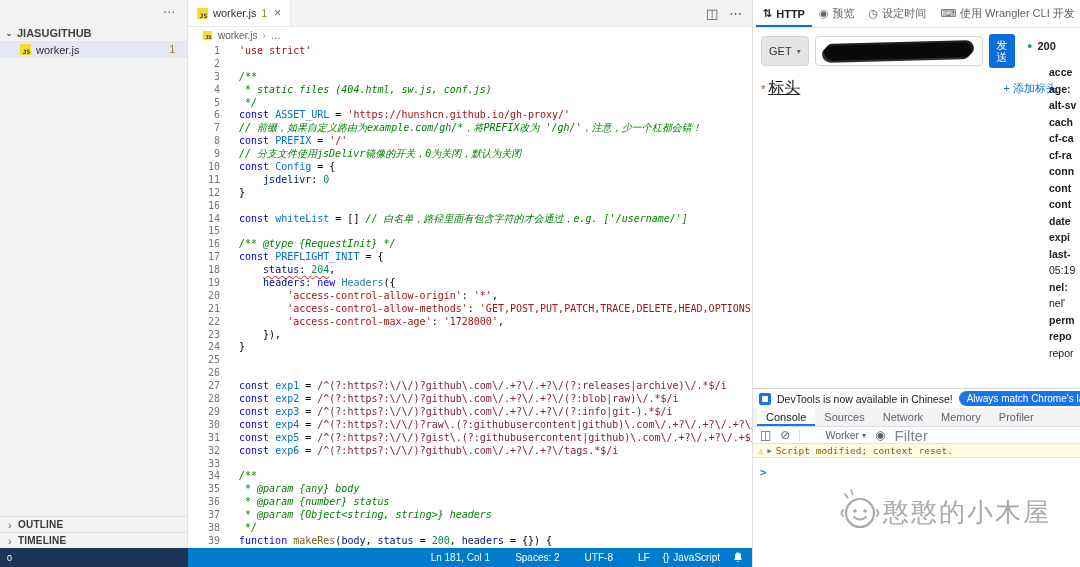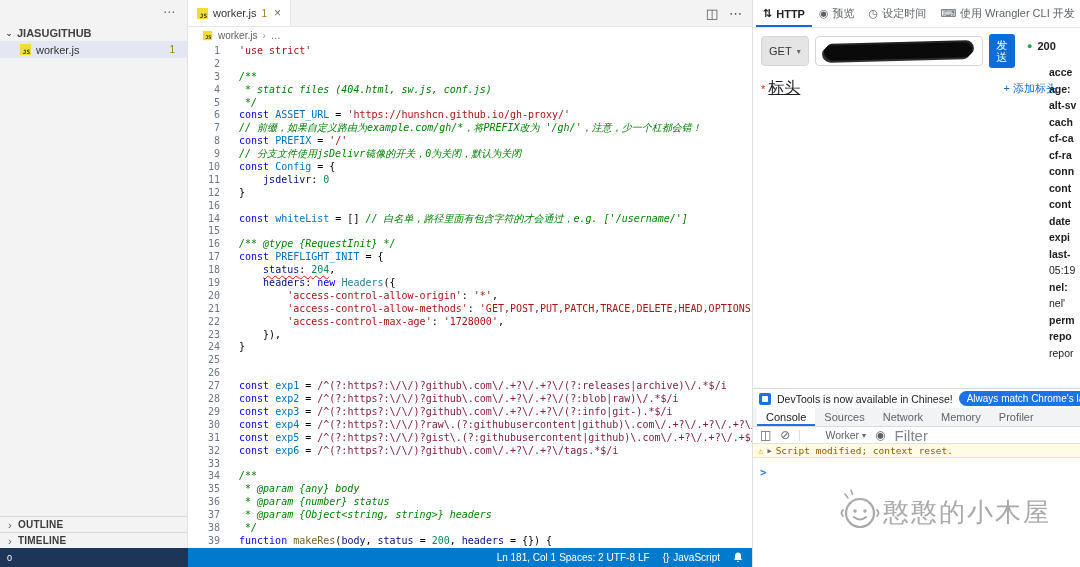--- a/index.html
+++ b/index.html
@@ -14,21 +14,21 @@
   .sb-file { height:17px; display:flex; align-items:center; gap:5px; padding-left:20px; font-size:11px; color:#333; background:#e4e6f1; }
   .js-icon { width:11px; height:11px; flex:none; background:#f1dd35; color:#2b2b2b; font-size:6px; font-weight:bold; display:flex; align-items:flex-end; justify-content:flex-end; padding-right:1px; font-family:"DejaVu Sans Mono",monospace; }
   .sb-badge { margin-left:auto; margin-right:12px; color:#9d7a1e; font-size:10px; }
   .sb-spacer { flex:1; }
   .sb-section { height:16px; border-top:1px solid #dcdcdc; display:flex; align-items:center; gap:3px; padding-left:5px; font-size:10px; font-weight:bold; color:#3b3b3b; letter-spacing:.2px; }
   .sb-section .chev { width:10px; text-align:center; font-weight:normal; color:#616161; font-size:11px; }
 
   
   .statusbar-left { position:absolute; left:0; top:548px; width:188px; height:19px; background:#1d3557; color:#fff; display:flex; align-items:center; padding-left:7px; font-size:9px; }
   .statusbar { position:absolute; left:188px; top:548px; width:564px; height:19px; background:#007acc; color:#fff; display:flex; align-items:center; justify-content:flex-end; gap:13px; padding:0 9px; font-size:10px; white-space:nowrap; }
-  .sb-items { display:flex; gap:3px; }
+  .sb-items { display:flex; gap:25px; }
   .sb-lang { display:flex; gap:4px; align-items:center; }
   .bell { display:flex; align-items:center; }
 
   
   .editor { position:absolute; left:188px; top:0; width:564px; height:548px; background:#fff; display:flex; flex-direction:column; }
   .tabbar { height:27px; background:#f3f3f3; display:flex; align-items:stretch; border-bottom:1px solid #e7e7e7; }
   .tab { background:#fff; display:flex; align-items:center; gap:5px; padding:0 9px; font-size:11px; color:#333; border-right:1px solid #e7e7e7; }
   .tab-badge { color:#9d7a1e; font-size:10px; }
   .tab-close { color:#666; font-size:12px; margin-left:2px; }
   .tab-actions { margin-left:auto; display:flex; align-items:center; gap:11px; padding-right:10px; color:#555; font-size:13px; }

